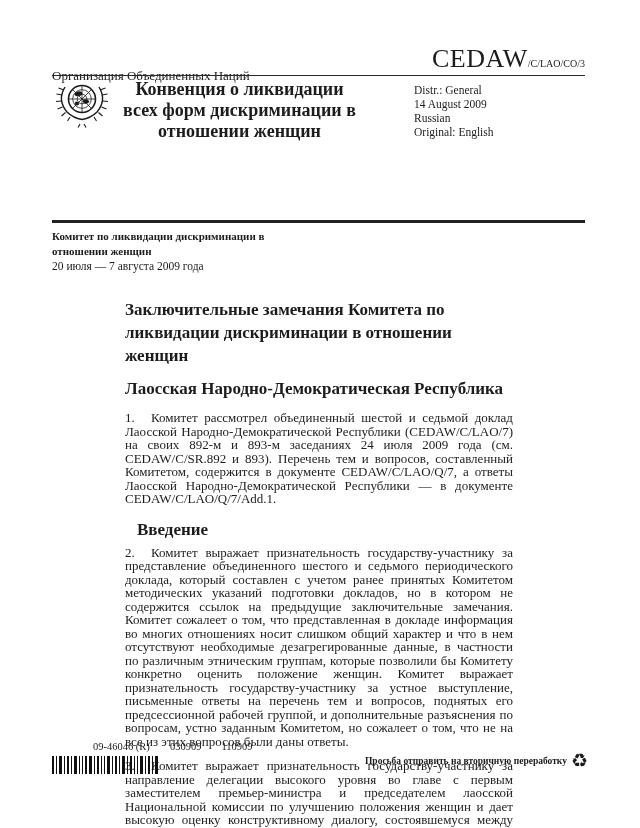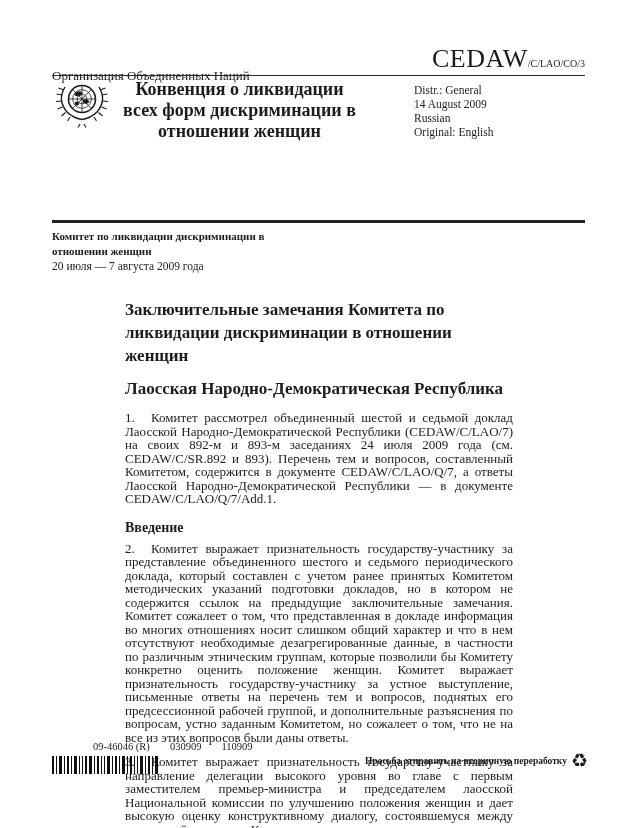--- a/index.html
+++ b/index.html
@@ -74,22 +74,22 @@
     font-size: 17px; font-weight: bold;
     margin: 0 0 12px 0;
   }
   .para {
     font-size: 13px; line-height: 13.5px;
     text-align: justify;
     margin: 0 0 11px 0;
   }
   .para .pnum { display: inline-block; width: 26px; }
   .intro-heading {
-    font-size: 14px; font-weight: bold;
-    margin: 14px 0 6px 0;
+    font-size: 17px; font-weight: bold;
+    margin: 14px 0 6px 12px;
   }
 
   
   .footer-ref {
     left: 52px; top: 741px;
     font-size: 10.5px; white-space: nowrap; margin-left: 41px;
   }
   .footer-ref span { margin-right: 20px; }
   .barcode { left: 52px; top: 756px; }
   .recycle-note {

